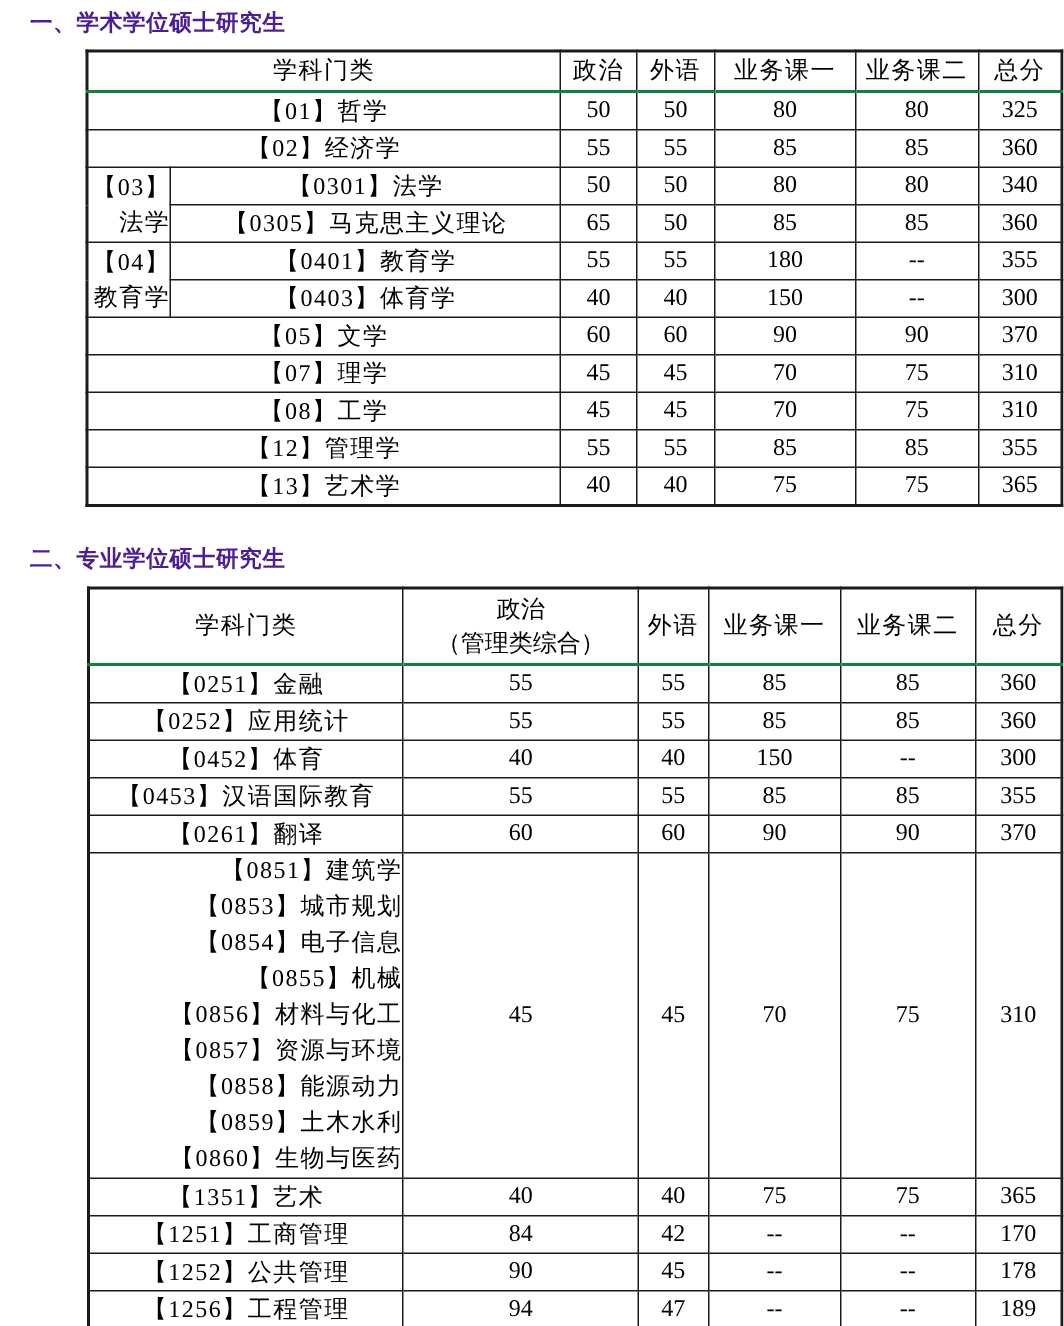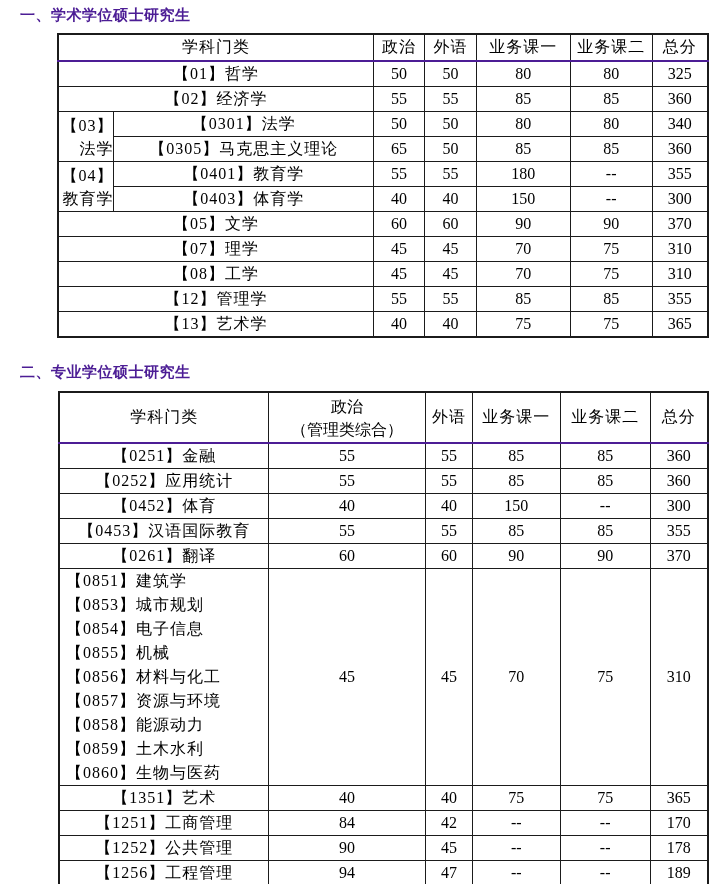--- a/index.html
+++ b/index.html
@@ -18,30 +18,30 @@
   table.score{
     border-collapse:collapse;table-layout:fixed;
     border:2px solid #1b1b1b;
   }
   table.score td, table.score th{
     border:1px solid #1b1b1b;
     font-size:16px;font-weight:normal;
     padding:0;overflow:hidden;white-space:nowrap;
     vertical-align:middle;
   }
-  table.score th{border-bottom:2px solid #4c1d95;}
+  table.score th{border-bottom:2px solid #15803d;}
   .hdr1 th{height:25px;}
   .hdr2 th{height:49px;}
   tr.r td{height:24px;}
   .cat{text-align:center;padding-left:5px;letter-spacing:1px;}
   .ctr{text-align:center;letter-spacing:1px;}
   .num{text-align:center;font-weight:bold;}
   .grp{text-align:right;letter-spacing:1px;}
   .grp span{display:block;line-height:23px;}
-  .multi div{line-height:24px;padding-left:6px;letter-spacing:1px;}
+  .multi div{line-height:24px;padding-left:6px;letter-spacing:1px;text-align:right;}
   .title2{margin-top:25px;}
   .pol2 span{display:block;line-height:23px;text-align:center;}
 </style>
 </head>
 <body>
 
 <div class="section-title">一、学术学位硕士研究生</div>
 
 <div class="tbl-wrap1">
 <table class="score">

